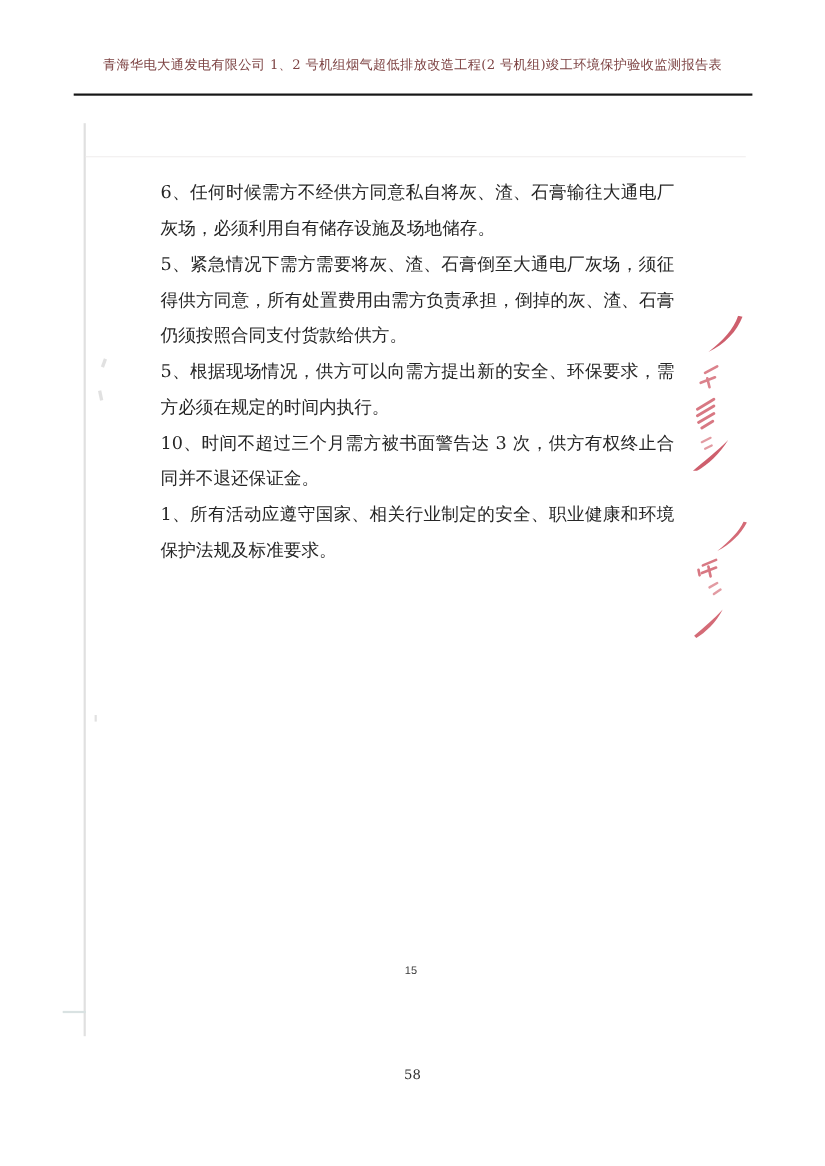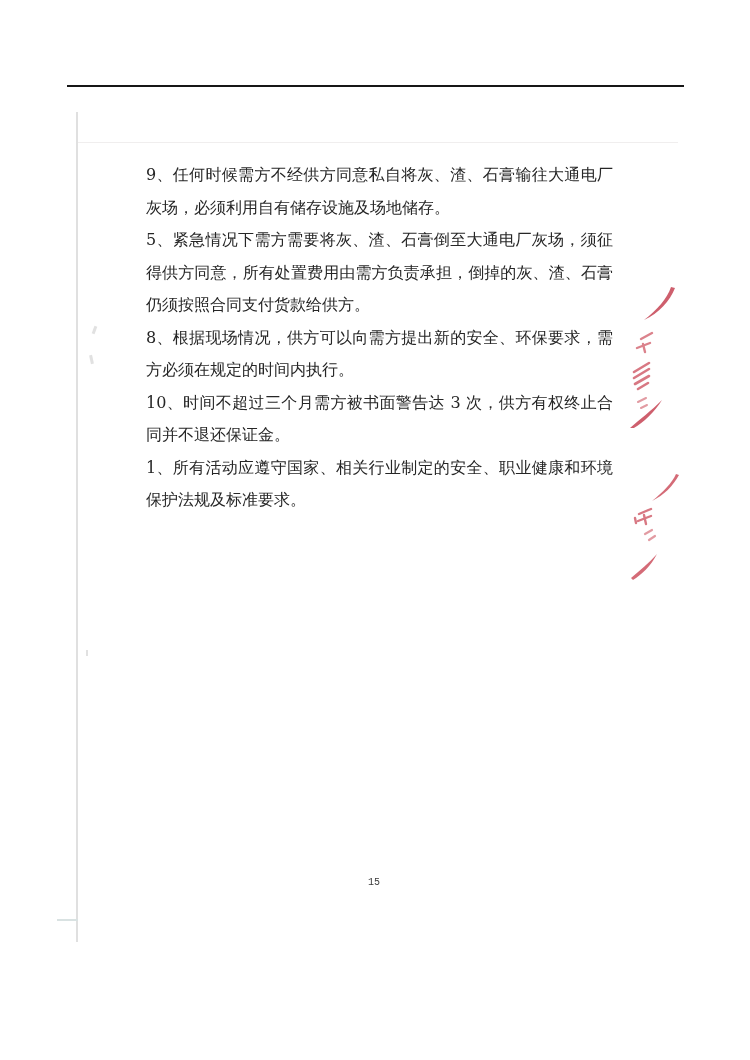--- a/index.html
+++ b/index.html
@@ -52,53 +52,54 @@
     margin:0;padding:0;
     text-align:justify;
   }
   .doc-body p.section-heading{
     text-align:left;
   }
   .inner-page-number{
     position:absolute;
     left:368px;top:877px;
     font-size:10px;color:#3a3a3a;
-    font-family:Liberation Mono, monospace;
+    font-family:Liberation Sans, sans-serif;
   }
   .page-number{
     position:absolute;
     left:0;top:970px;width:750px;
     text-align:center;
     font-size:12px;color:#2e2e2e;
   }
   .stamp{
     position:absolute;
   }
   .stamp-1{left:629px;top:287px;width:48px;height:141px;}
   .stamp-2{left:629px;top:474px;width:52px;height:106px;}
 </style>
 </head>
 <body>
 
 <div class="screenshot">
 
+  <div class="doc-header-title">青海华电大通发电有限公司 1、2 号机组烟气超低排放改造工程(2 号机组)竣工环境保护验收监测报告表</div>
 
   <div class="header-rule"></div>
 
   <div class="scan-edge-v"></div>
   <div class="scan-edge-h"></div>
   <div class="scan-cross-tick"></div>
   <div class="scan-speck" style="left:93px;top:326px;width:3px;height:8px;transform:rotate(20deg);"></div>
   <div class="scan-speck" style="left:90px;top:355px;width:3px;height:9px;transform:rotate(-12deg);"></div>
   <div class="scan-speck" style="left:86px;top:650px;width:2px;height:6px;"></div>
 
   <div class="doc-body">
-    <p>9、任何时候需方不经供方同意私自将灰、渣、石膏输往大通电厂灰场，必须利用自有储存设施及场地储存。</p>
+    <p>6、任何时候需方不经供方同意私自将灰、渣、石膏输往大通电厂灰场，必须利用自有储存设施及场地储存。</p>
     <p>5、紧急情况下需方需要将灰、渣、石膏倒至大通电厂灰场，须征得供方同意，所有处置费用由需方负责承担，倒掉的灰、渣、石膏仍须按照合同支付货款给供方。</p>
-    <p>8、根据现场情况，供方可以向需方提出新的安全、环保要求，需方必须在规定的时间内执行。</p>
+    <p>5、根据现场情况，供方可以向需方提出新的安全、环保要求，需方必须在规定的时间内执行。</p>
     <p>10、时间不超过三个月需方被书面警告达 3 次，供方有权终止合同并不退还保证金。</p>
     <p>1、所有活动应遵守国家、相关行业制定的安全、职业健康和环境保护法规及标准要求。</p>
   </div>
 
   <svg class="stamp stamp-1" viewBox="0 0 48 141">
     <path d="M46,1 C41,14 30,26 15,33 C28,23 38,12 42,0 Z" fill="#c23749" opacity="0.8"></path>
     <g stroke="#c8404f" stroke-width="2.4" stroke-linecap="round" fill="none" opacity="0.65">
       <path d="M12,52 l11,-6"></path>
       <path d="M8,61 l13,-5"></path>
       <path d="M14,57 l2,8"></path>
@@ -126,14 +127,15 @@
     </g>
     <g stroke="#cf5a66" stroke-width="2.2" stroke-linecap="round" fill="none" opacity="0.6">
       <path d="M16,60 l7,-4"></path>
       <path d="M20,66 l6,-4"></path>
     </g>
     <path d="M2,104 C11,96 20,89 28,80 C22,92 12,101 4,106 Z" fill="#c5394a" opacity="0.75"></path>
   </svg>
 
   <div class="inner-page-number">15</div>
 
+  <div class="page-number">58</div>
 
 </div>
 
 </body></html>

